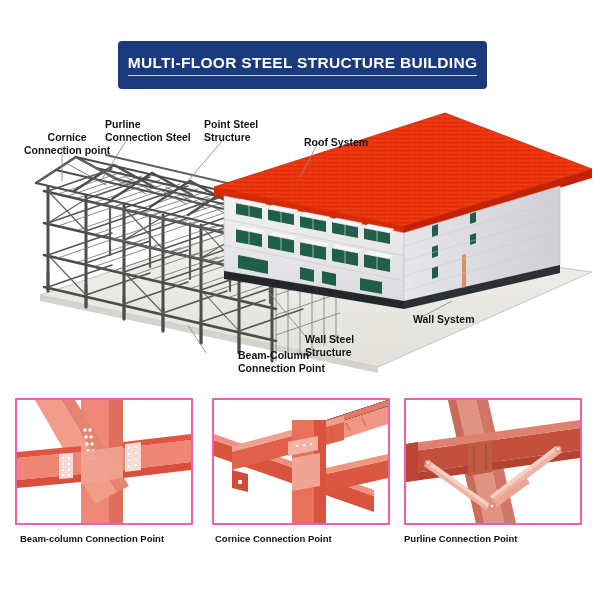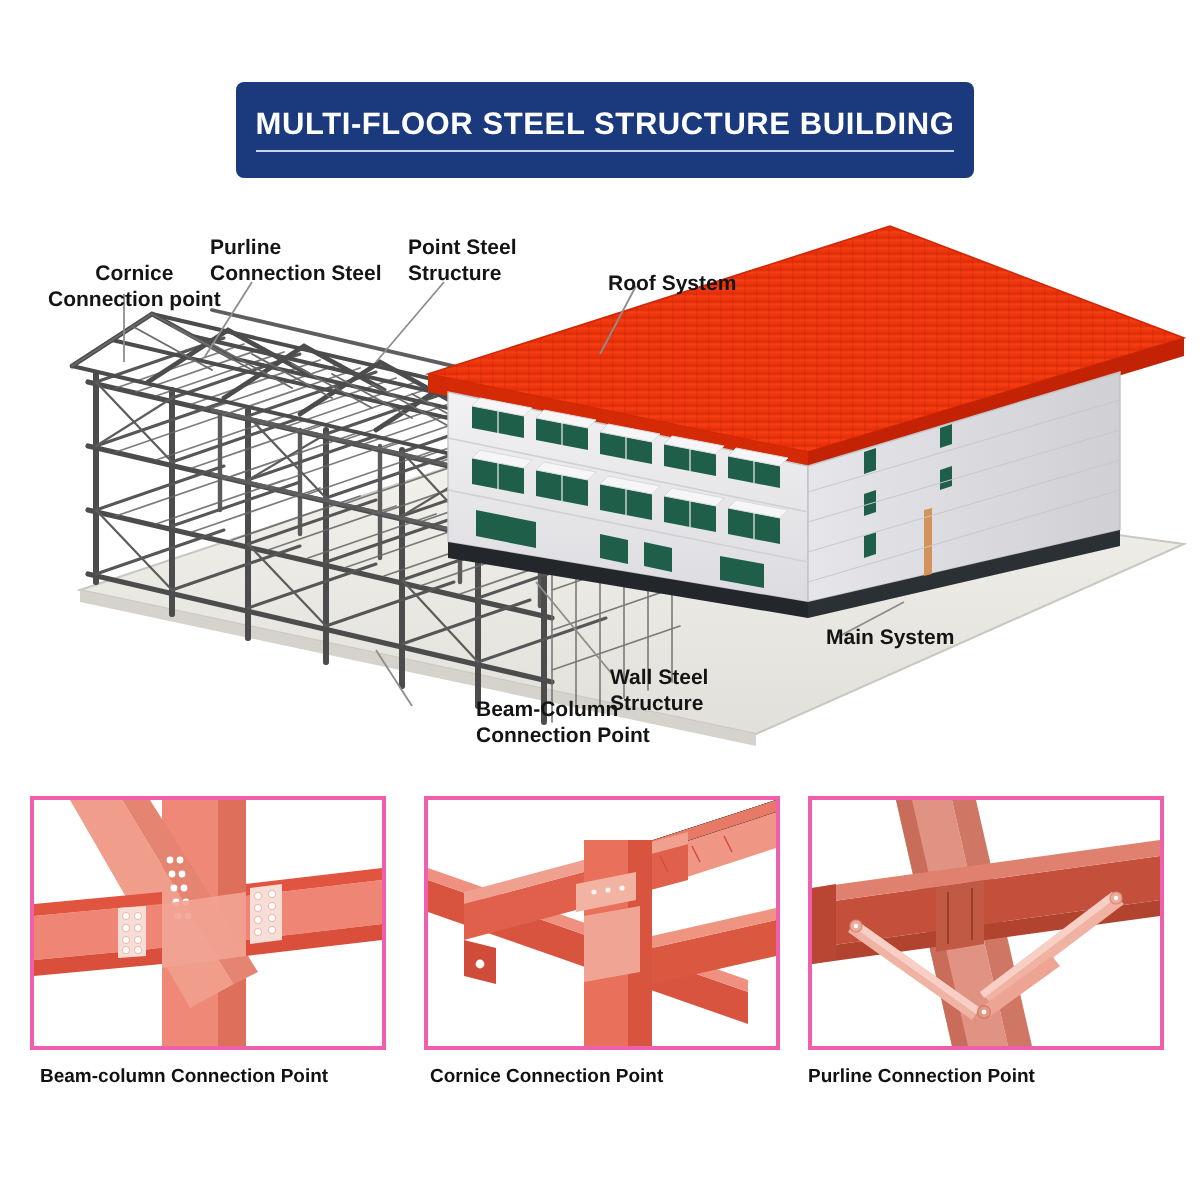--- a/index.html
+++ b/index.html
@@ -411,21 +411,21 @@
 </svg>
 </div>
 
 <div class="callout" id="lbl-cornice">Cornice
 Connection point</div>
 <div class="callout" id="lbl-purline">Purline
 Connection Steel</div>
 <div class="callout" id="lbl-mainsteel">Point Steel
 Structure</div>
 <div class="callout" id="lbl-roof">Roof System</div>
-<div class="callout" id="lbl-wall">Main System</div>
+<div class="callout" id="lbl-wall">Wall System</div>
 <div class="callout" id="lbl-light">Wall Steel
 Structure</div>
 <div class="callout" id="lbl-beamcol">Beam-Column
 Connection Point</div>
 
 <div class="panel" id="panel-1">
 <svg width="174" height="123" viewBox="0 0 174 123" xmlns="http://www.w3.org/2000/svg">
   <rect width="174" height="123" fill="#ffffff"></rect>
 
   <polygon points="64,0 92,0 92,123 64,123" fill="#ef8876"></polygon>

